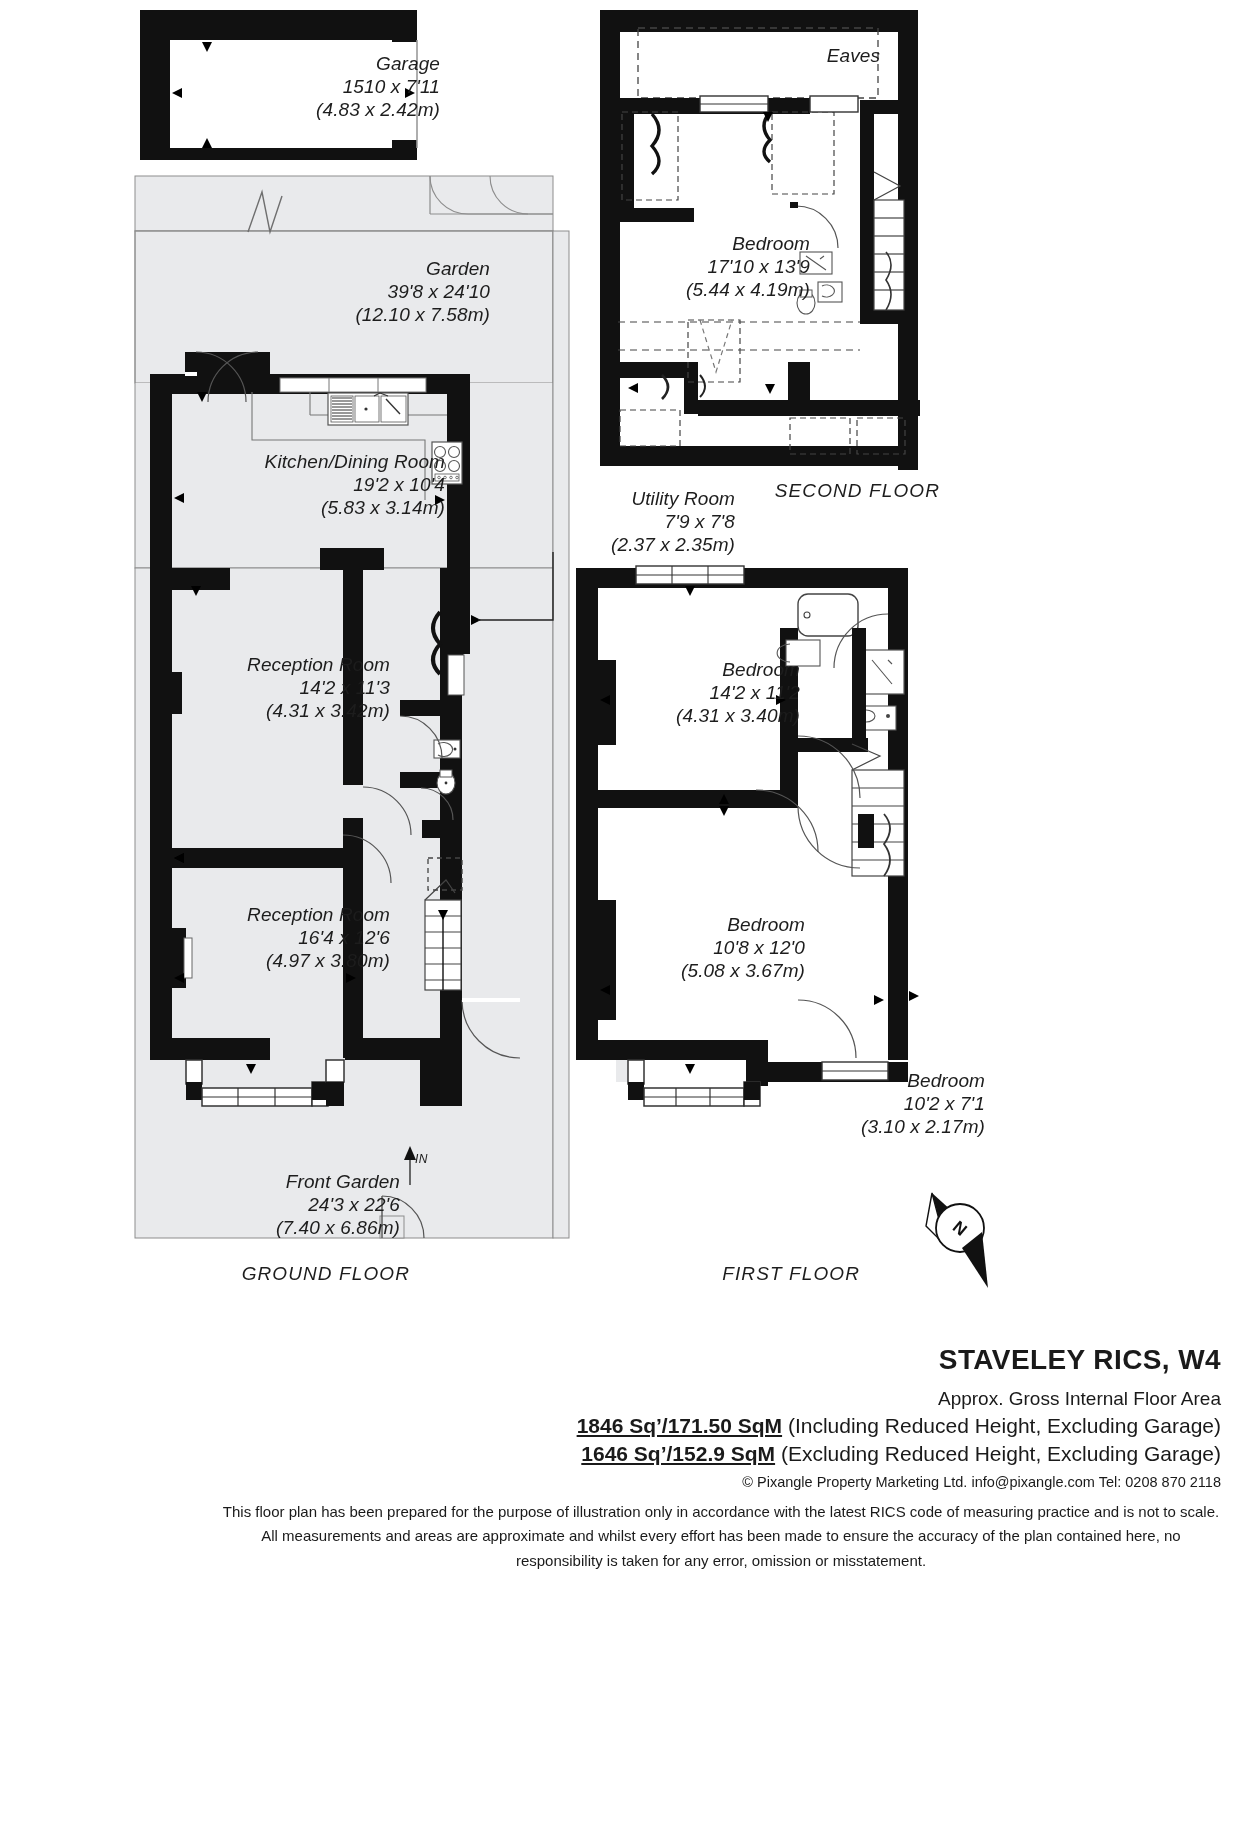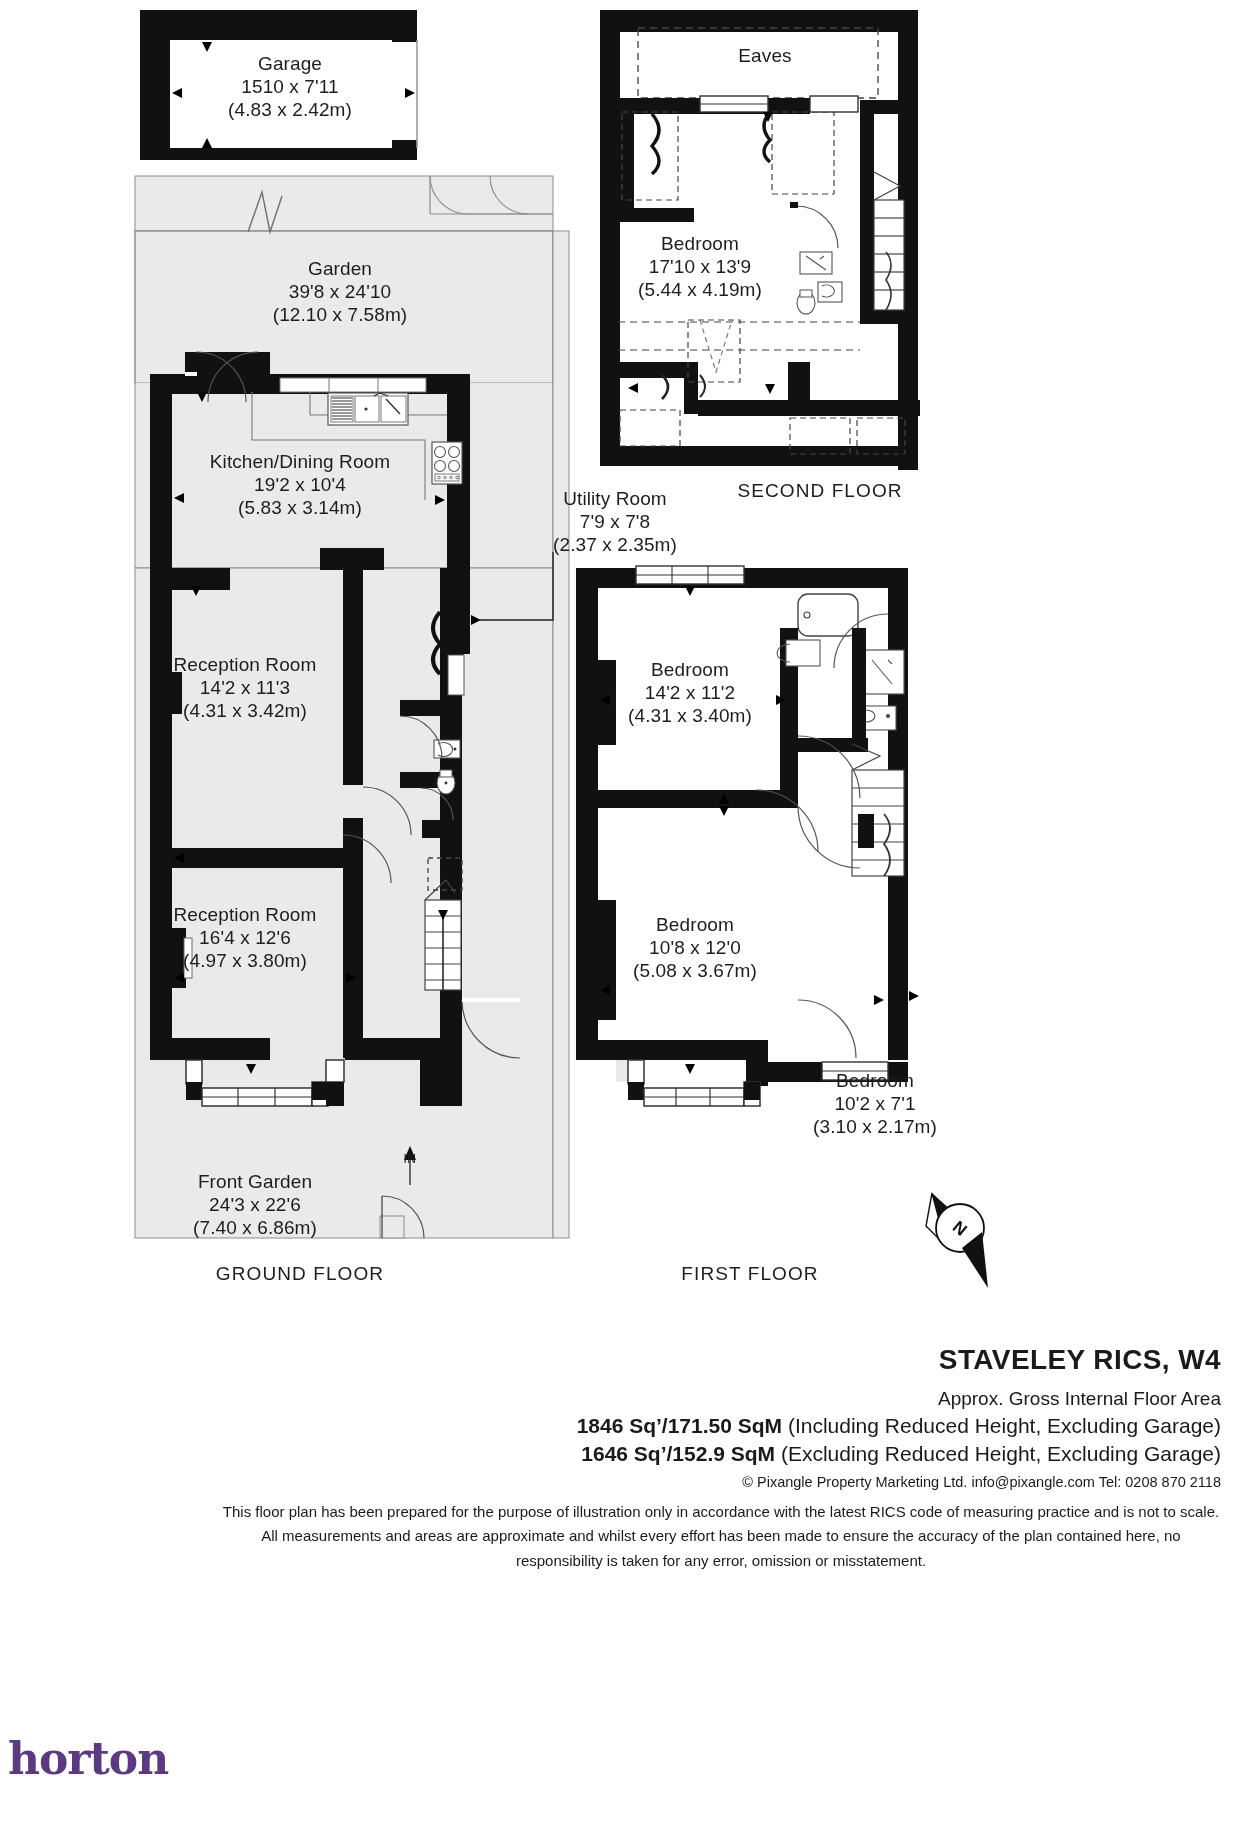--- a/index.html
+++ b/index.html
@@ -1,25 +1,25 @@
 <!DOCTYPE html>
 <html><head>
 <meta charset="utf-8">
 <style>
   html,body{margin:0;padding:0;background:#fff;}
   body{width:1233px;height:1825px;position:relative;font-family:"Liberation Sans",sans-serif;color:#1a1a1a;overflow:hidden;}
   #plan{position:absolute;left:0;top:0;width:1233px;height:1825px;}
-  .txt{position:absolute;text-align:center;white-space:pre;line-height:1.22;}
+  .txt{position:absolute;text-align:right;white-space:pre;line-height:1.22;font-style:italic;}
   .room{font-size:19px;color:#1d1d1d;letter-spacing:.1px;}
   .floorlbl{font-size:19px;letter-spacing:1.1px;color:#1d1d1d;}
   .inlbl{font-size:12px;letter-spacing:.5px;}
   .addr{position:absolute;font-weight:bold;font-size:28px;letter-spacing:.4px;text-align:right;}
   .approx{position:absolute;font-size:19px;text-align:right;}
   .areaL{position:absolute;font-size:21px;text-align:right;}
-  .areaL b{font-weight:bold;}
+  .areaL b{font-weight:bold;text-decoration:underline;}
   .copy{position:absolute;font-size:14.5px;text-align:right;}
   .disc{position:absolute;font-size:15px;text-align:center;line-height:1.62;margin-left:24px;}
   .logo{position:absolute;left:8px;top:1738px;width:330px;}
   .logo div{font-family:"DejaVu Serif",serif;font-weight:bold;font-size:44px;line-height:.94;letter-spacing:-1px;}
   .l1{color:#5c3a81;}
   .l2 .and{color:#a98fc9;}
   .l2 .gar{color:#5c3a81;}
 </style>
 </head>
 <body>
@@ -440,14 +440,13 @@
 <div class="txt floorlbl" style="left:700px;top:479px;width:240px;"><span>SECOND FLOOR</span></div>
 
 <div class="addr" style="right:12px;top:1344px;width:900px;">STAVELEY RICS, W4</div>
 <div class="approx" style="right:12px;top:1388px;width:900px;">Approx. Gross Internal Floor Area</div>
 <div class="areaL" style="right:12px;top:1414px;width:960px;"><b>1846 Sq’/171.50 SqM</b><span> (Including Reduced Height, Excluding Garage)</span></div>
 <div class="areaL" style="right:12px;top:1442px;width:960px;"><b>1646 Sq’/152.9 SqM</b><span> (Excluding Reduced Height, Excluding Garage)</span></div>
 <div class="copy" style="right:12px;top:1474px;width:960px;">© Pixangle Property Marketing Ltd. info@pixangle.com Tel: 0208 870 2118</div>
 <div class="disc" style="right:12px;top:1500px;width:1000px;">This floor plan has been prepared for the purpose of illustration only in accordance with the latest RICS code of measuring practice and is not to scale. All measurements and areas are approximate and whilst every effort has been made to ensure the accuracy of the plan contained here, no responsibility is taken for any error, omission or misstatement.</div>
 
 <div class="logo">
-  <div class="l1">horton</div>
 </div>
 
 </body></html>

